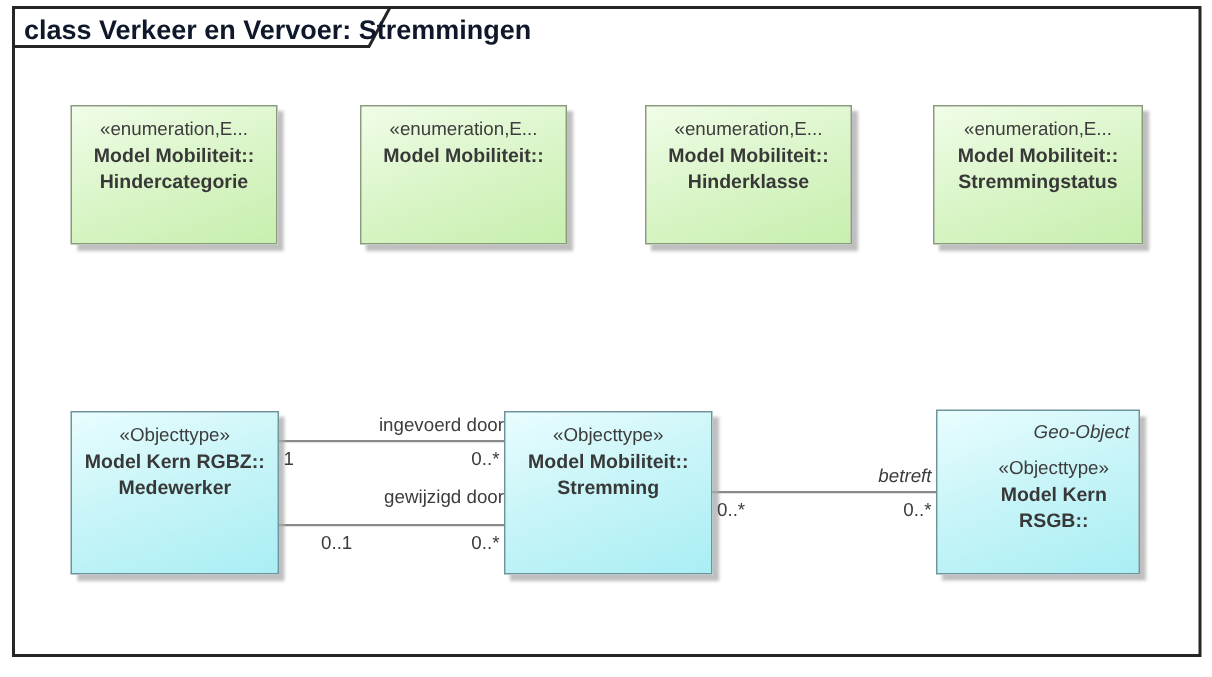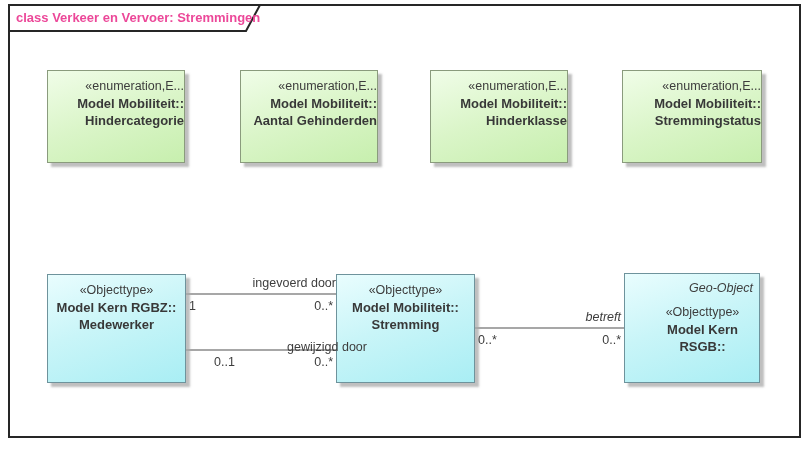--- a/index.html
+++ b/index.html
@@ -3,32 +3,31 @@
 <meta charset="utf-8">
 <style>
   html,body{margin:0;padding:0;background:#ffffff;}
   #canvas{
     position:relative;width:808px;height:451px;background:#ffffff;
     font-family:"Liberation Sans",sans-serif;color:#3d3d3d;overflow:hidden;
   }
   #frame-svg{position:absolute;left:0;top:0;}
   .diagram-title{
     position:absolute;left:16px;top:10px;width:235px;
-    font-size:13px;font-weight:bold;color:#ec4899;white-space:nowrap;
+    font-size:18px;font-weight:bold;color:#0f172a;white-space:nowrap;
   }
   .uml-box{
     position:absolute;box-sizing:border-box;text-align:center;
     padding-top:7px;line-height:17px;
     box-shadow:4px 4px 2px rgba(170,170,170,0.75);
   }
   .enum-box{
     top:70px;width:138px;height:93px;
     background:linear-gradient(160deg,#f0fde8 0%,#daf5c8 50%,#c7efae 100%);
     border:1px solid #8a9b7d;
-    text-align:right;
   }
   .class-box{
     top:274px;width:139px;height:109px;
     background:linear-gradient(160deg,#e9fdfe 0%,#c9f5f8 45%,#a9eef4 100%);
     border:1px solid #6e939c;
   }
   .stereo{font-size:12.5px;color:#3d3d3d;}
   .pkg,.cls-name{font-size:13px;font-weight:bold;color:#383838;}
   .annotation{
     font-size:12.5px;font-style:italic;text-align:right;
@@ -61,21 +60,20 @@
   <div class="diagram-title">class Verkeer en Vervoer: Stremmingen</div>
 
   <div class="uml-box enum-box" style="left:47px;">
     <div class="stereo">«enumeration,E...</div>
     <div class="pkg">Model Mobiliteit::</div>
     <div class="cls-name">Hindercategorie</div>
   </div>
   <div class="uml-box enum-box" style="left:240px;">
     <div class="stereo">«enumeration,E...</div>
     <div class="pkg">Model Mobiliteit::</div>
-    <div class="cls-name">Aantal Gehinderden</div>
   </div>
   <div class="uml-box enum-box" style="left:430px;">
     <div class="stereo">«enumeration,E...</div>
     <div class="pkg">Model Mobiliteit::</div>
     <div class="cls-name">Hinderklasse</div>
   </div>
   <div class="uml-box enum-box" style="left:622px;width:140px;">
     <div class="stereo">«enumeration,E...</div>
     <div class="pkg">Model Mobiliteit::</div>
     <div class="cls-name">Stremmingstatus</div>
@@ -91,21 +89,21 @@
     <div class="pkg">Model Mobiliteit::</div>
     <div class="cls-name">Stremming</div>
   </div>
   <div class="uml-box class-box" style="left:624px;top:273px;width:136px;height:110px;padding-top:6px;padding-left:21px;">
     <div class="annotation">Geo-Object</div>
     <div class="stereo">«Objecttype»</div>
     <div class="pkg">Model Kern RSGB::</div>
   </div>
 
   <div class="assoc-label" style="left:186px;top:276px;width:150px;">ingevoerd door</div>
-  <div class="assoc-label" style="left:186px;top:340px;width:150px;margin-left:31px;">gewijzigd door</div>
+  <div class="assoc-label" style="left:186px;top:324px;width:150px;">gewijzigd door</div>
   <div class="assoc-label" style="left:472px;top:310px;width:149px;font-style:italic;">betreft</div>
 
   <div class="mult" style="left:189px;top:299px;">1</div>
   <div class="mult right" style="left:302px;top:299px;">0..*</div>
   <div class="mult" style="left:189px;top:355px;margin-left:25px;">0..1</div>
   <div class="mult right" style="left:302px;top:355px;">0..*</div>
   <div class="mult" style="left:478px;top:333px;">0..*</div>
   <div class="mult right" style="left:590px;top:333px;">0..*</div>
 
 </div>

